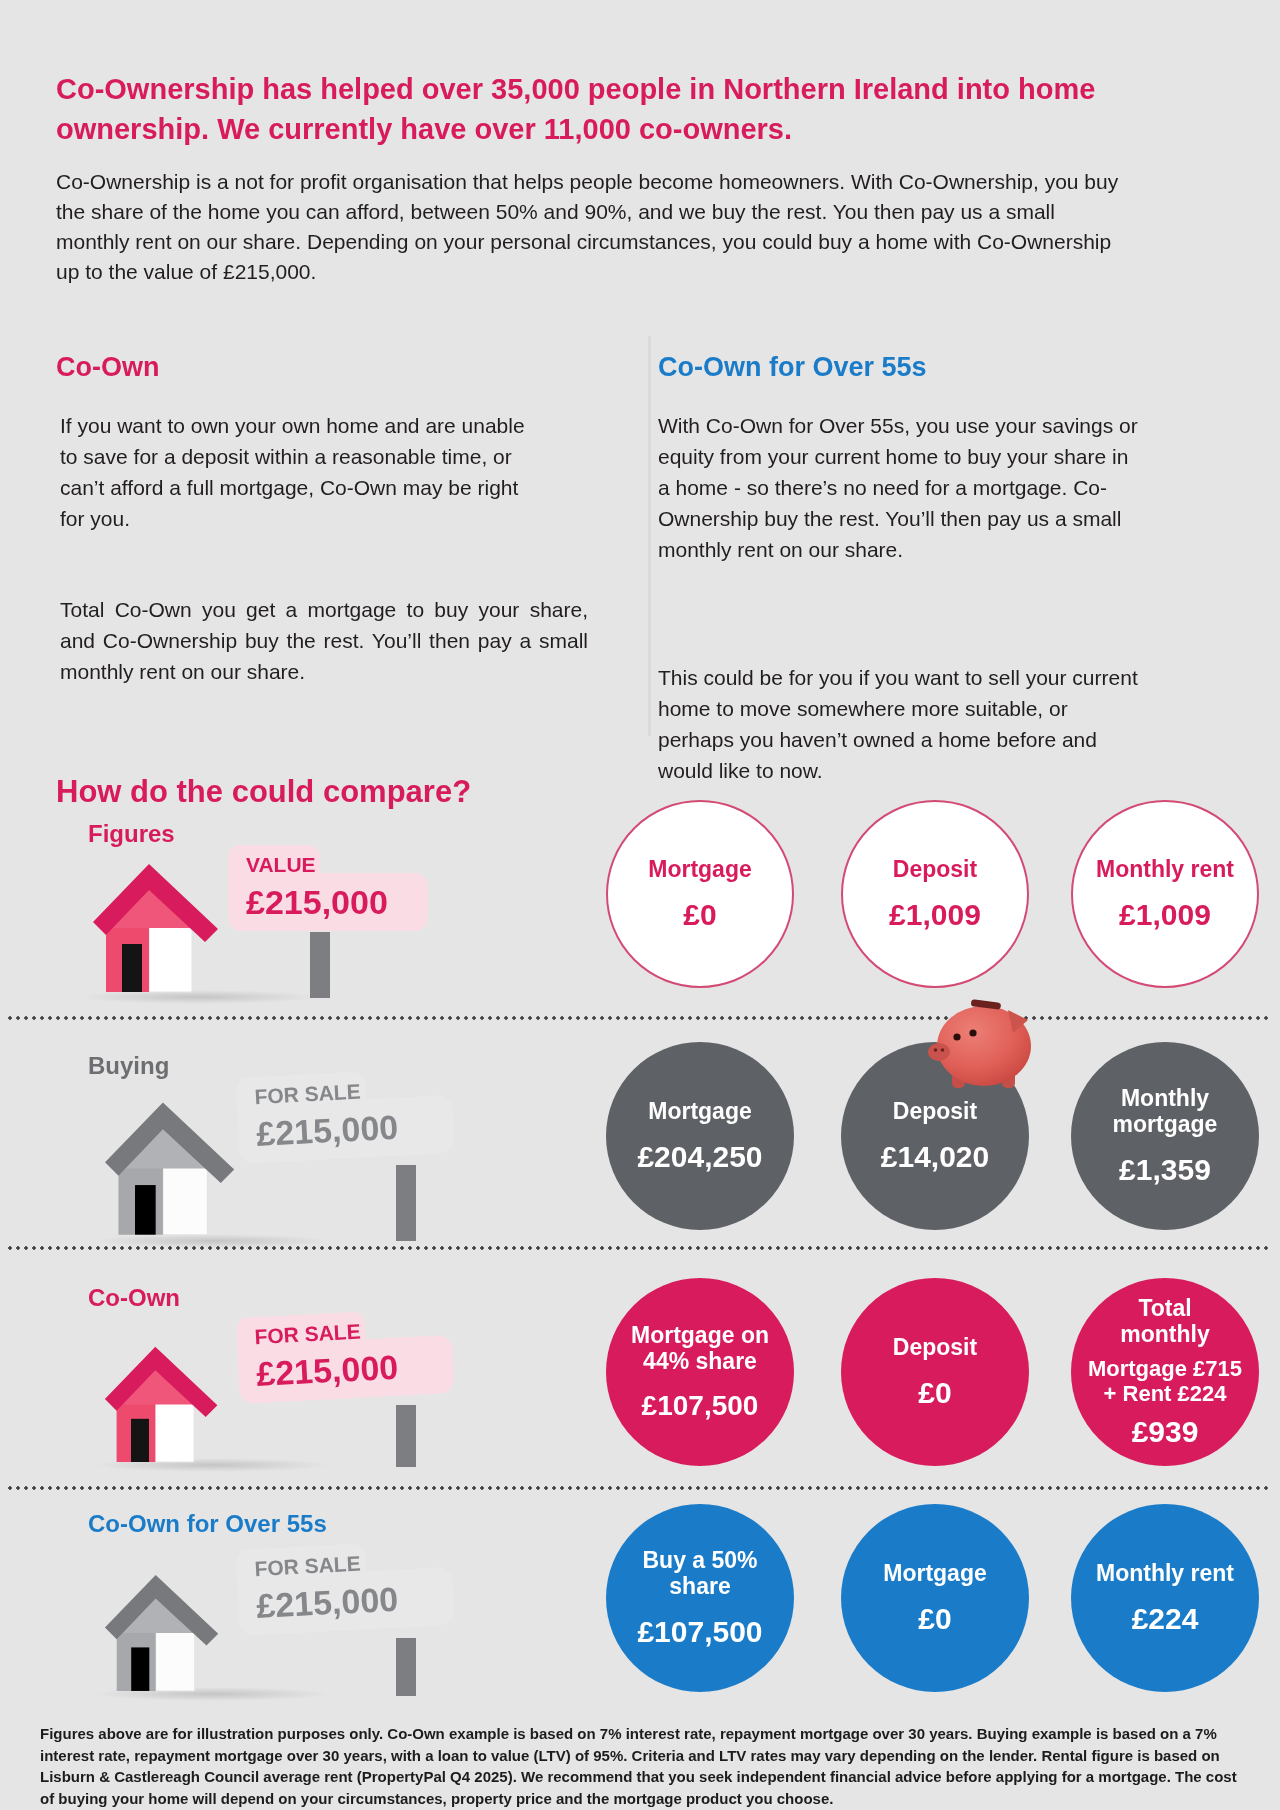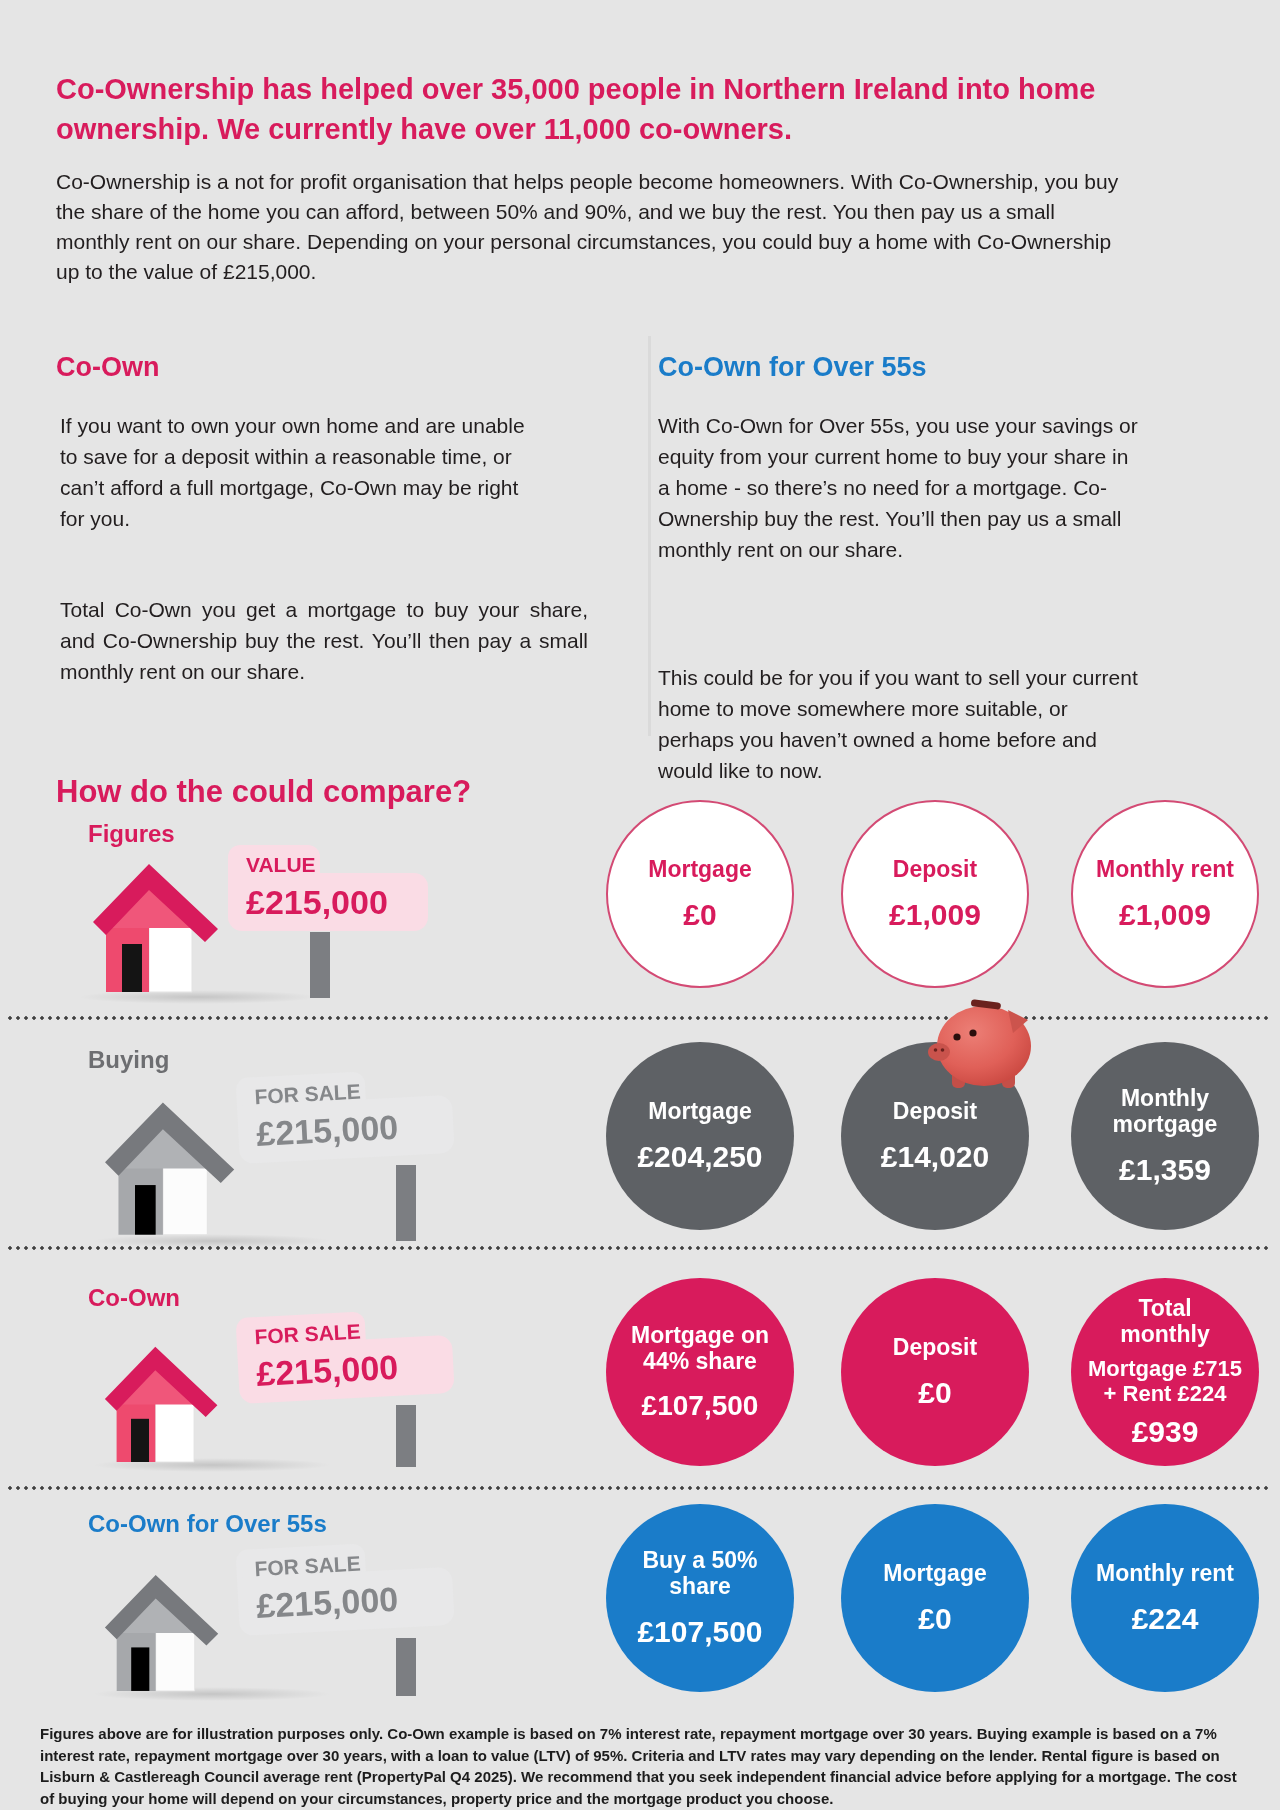--- a/index.html
+++ b/index.html
@@ -14,21 +14,21 @@
   .col-title.pink{color:var(--pink);}
   .col-title.blue{color:var(--blue);}
   .col-para{font-size:21px;line-height:31px;color:var(--ink);margin-top:34px;}
   .justify{text-align:justify;}
   .divider-v{left:648px;top:336px;width:3px;height:400px;background:#dadada;}
 
   .compare-title{left:56px;top:748px;font-size:31px;font-weight:700;color:var(--pink);}
 
   .row-label{font-size:24px;font-weight:700;}
   .row-label.pink{color:var(--pink);}
-  .row-label.gray{color:var(--gray_text);}
+  .row-label.gray{color:var(--gray_text);margin-top:6px;}
   .row-label.blue{color:var(--blue);}
 
   .dots{left:8px;width:1264px;height:4px;background-image:radial-gradient(circle at 2px 2px,#414141 1.5px,transparent 1.9px);background-size:8px 4px;background-repeat:repeat-x;}
 
   
   .sign{z-index:2;}
   .sign .tab{height:30px;border-radius:12px 12px 0 0;padding:8px 0 0 18px;font-size:21px;font-weight:700;box-sizing:border-box;}
   .sign .main{height:58px;border-radius:0 14px 14px 14px;margin-top:-2px;display:flex;align-items:center;padding-left:18px;font-size:34px;font-weight:700;box-sizing:border-box;}
   .sign.pink .tab,.sign.pink .main{background:var(--pink_light);color:var(--pink);}
   .sign.gray .tab,.sign.gray .main{background:var(--gray_light);color:var(--gray_sign_text);}

